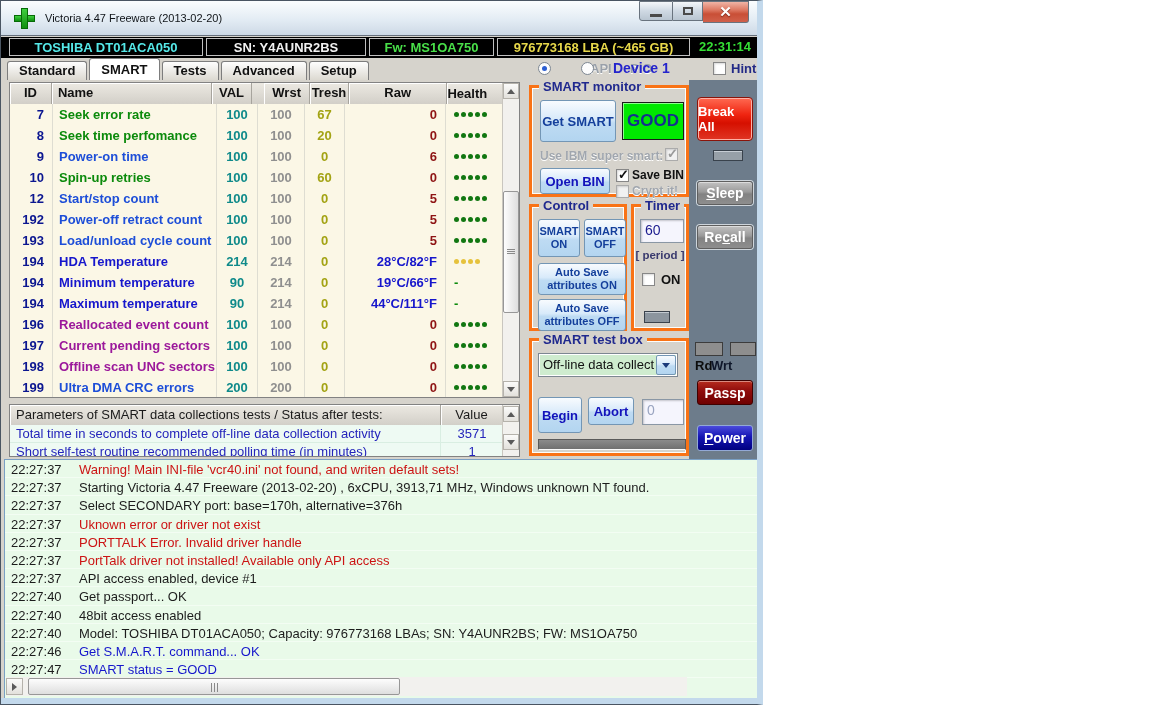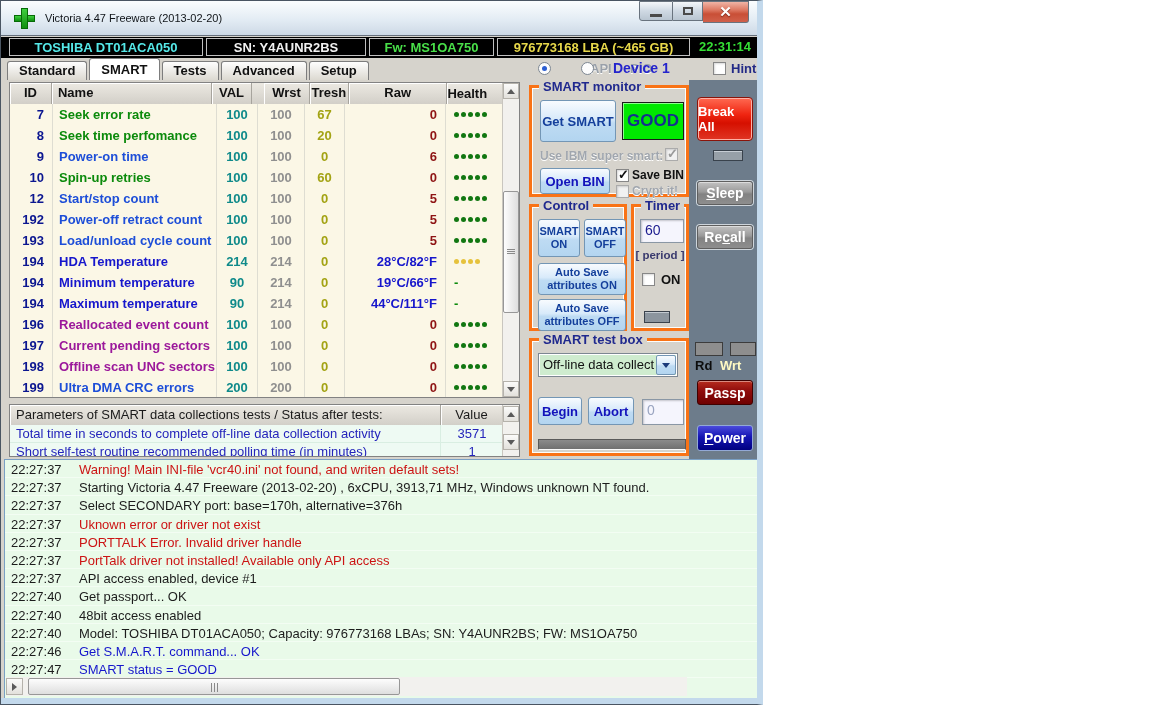--- a/index.html
+++ b/index.html
@@ -124,37 +124,37 @@
   #gtimer{left:630px;top:203px;width:58px;height:127px;}
   #timer-input{position:absolute;left:6px;top:12px;width:44px;height:24px;}
   #period-label{position:absolute;left:0;top:42px;width:100%;text-align:center;font-size:11.5px;color:#3a3a6e;font-weight:bold;}
   #timer-on-cb{position:absolute;left:8px;top:66px;}
   #timer-on-label{position:absolute;left:27px;top:65px;font-size:13px;font-weight:bold;color:#111;}
   #timer-led{position:absolute;left:10px;top:104px;width:26px;height:12px;background:#8c959e;border:1px solid #3a424c;box-shadow:inset 0 1px 0 #c3cad1;}
   #gtest{left:528px;top:337px;width:160px;height:118px;}
   #dropdown{position:absolute;left:6px;top:12px;width:140px;height:24px;background:#cfeccf;border:1px solid #7d8792;box-shadow:inset 0 0 0 1px #fff;}
   #dropdown .val{position:absolute;left:4px;top:0;line-height:22px;font-size:13px;color:#111;white-space:nowrap;}
   #dd-arrow{position:absolute;right:1px;top:1px;width:20px;height:20px;border-radius:2px;}
-  #begin-btn{position:absolute;left:6px;top:56px;width:44px;height:28px;font-size:13px;color:#1212bb;}
+  #begin-btn{position:absolute;left:6px;top:56px;width:44px;height:36px;font-size:13px;color:#1212bb;}
   #abort-btn{position:absolute;left:56px;top:56px;width:46px;height:28px;font-size:13px;color:#1212bb;}
   #test-counter{position:absolute;left:110px;top:58px;width:42px;height:26px;color:#99a4c0;}
   #test-progress{position:absolute;left:6px;top:98px;width:148px;height:11px;background:linear-gradient(#8b8b8b,#707070);border:1px solid #5a5a5a;border-bottom-color:#fbfbfb;}
   
   #sidebar{position:absolute;left:688px;top:79px;width:69px;height:626px;background:#6d7c8b;}
   #sidebar-bottom{position:absolute;left:0;top:409px;width:100%;height:217px;background:#a9a9a9;}
   .sbt{position:absolute;left:8px;width:56px;display:flex;align-items:center;justify-content:center;
     color:#fff;font-weight:bold;border-radius:4px;}
   #break-all{top:17px;height:44px;font-size:13px;background:linear-gradient(#ff6a52,#ef2410 40%,#d61000 60%,#e03524);border:1px solid #8a140a;box-shadow:inset 0 0 0 1px #ffb0a6;}
   #sb-led{position:absolute;left:24px;top:70px;width:30px;height:11px;background:#97a0a8;border:1px solid #39424c;box-shadow:inset 0 1px 0 #c6cdd4;}
   #sleep-btn{top:101px;height:24px;font-size:14px;background:linear-gradient(#c2c2c2,#9a9a9a 45%,#828282 55%,#8e8e8e);border:1px solid #5f5f5f;box-shadow:0 0 0 1px #ced5db,inset 0 1px 0 #dcdcdc;border-radius:3px;}
   #recall-btn{top:145px;height:24px;font-size:14px;background:linear-gradient(#c2c2c2,#9a9a9a 45%,#828282 55%,#8e8e8e);border:1px solid #5f5f5f;box-shadow:0 0 0 1px #ced5db,inset 0 1px 0 #dcdcdc;border-radius:3px;}
   #rd-led{position:absolute;left:6px;top:262px;width:28px;height:14px;background:#8e8e8e;border:1px solid #3c3c3c;}
   #wrt-led{position:absolute;left:41px;top:262px;width:26px;height:14px;background:#8e8e8e;border:1px solid #3c3c3c;}
   #rd-label{position:absolute;left:6px;top:278px;font-size:13px;font-weight:bold;color:#0c0c0c;}
-  #wrt-label{position:absolute;left:31px;top:278px;font-size:13px;font-weight:bold;color:#fef9c3;}
+  #wrt-label{position:absolute;left:22px;top:278px;font-size:13px;font-weight:bold;color:#0f172a;}
   #passp-btn{top:300px;height:25px;font-size:14px;background:linear-gradient(#b62c1e,#8e0b0b 45%,#6f0000);border:1px solid #3f0000;box-shadow:inset 0 1px 0 #d98a7f;border-radius:3px;}
   #power-btn{top:345px;height:26px;font-size:14px;background:linear-gradient(#4b4bdc,#1515b4 45%,#000080);border:1px solid #93a9d6;border-radius:3px;}
   #sound-cb{position:absolute;left:6px;top:415px;}
   #sound-label{position:absolute;left:25px;top:413px;font-size:14px;font-weight:bold;color:#16168a;}
   #api-num-label{position:absolute;left:4px;top:572px;font-size:11.5px;color:#1a1a1a;}
   #stepper{position:absolute;left:4px;top:587px;width:62px;height:26px;}
   #step-minus{position:absolute;left:0;top:2px;width:15px;height:22px;background:linear-gradient(#cfcfcf,#aFAFaf);background:linear-gradient(#cfcfcf,#ababab);border:1px solid #8a8a8a;color:#6e6e6e;font-size:13px;display:flex;align-items:center;justify-content:center;}
   #step-value{position:absolute;left:15px;top:0;width:38px;height:26px;background:#fff;border:1px solid #8a8a8a;color:#16168a;font-size:15px;font-weight:bold;display:flex;align-items:center;justify-content:center;}
   #step-plus{position:absolute;left:53px;top:2px;width:13px;height:22px;background:linear-gradient(#cfcfcf,#ababab);border:1px solid #8a8a8a;color:#3c5cd8;font-size:13px;display:flex;align-items:center;justify-content:center;}
   
@@ -218,21 +218,21 @@
     <div id="device-label">Device 1</div>
     <div class="cb" id="hints-box"></div>
     <div id="hints-label">Hints</div>
   </div>
 
   <div id="smart-table">
     <div id="smart-head">
         <div class="hcell w-id" style="text-align: center; padding-left: 0px; padding-right: 0px;">ID</div>
         <div class="hcell w-name">Name</div>
         <div class="hcell w-val" style="text-align: center; padding-left: 0px; padding-right: 0px;">VAL</div>
-        <div class="hcell w-wrst" style="text-align: center; padding-left: 0px; padding-right: 0px; margin-left: 12px;">Wrst</div>
+        <div class="hcell w-wrst" style="text-align: right; padding-left: 0px; padding-right: 8px; margin-left: 12px;">Wrst</div>
         <div class="hcell w-tresh" style="text-align: center; padding-left: 0px; padding-right: 0px;">Tresh</div>
         <div class="hcell w-raw" style="text-align: center; padding-left: 0px; padding-right: 0px;">Raw</div>
         <div class="hcell w-health" style="text-align: left; padding-left: 0px; padding-right: 0px;">Health</div>
       </div>
     <div id="smart-rows">
         <div class="trow">
           <div class="tcell w-id c-id">7</div>
           <div class="tcell w-name nc-green">Seek error rate</div>
           <div class="tcell w-val c-val">100</div>
           <div class="tcell w-wrst c-wrst">100</div>

